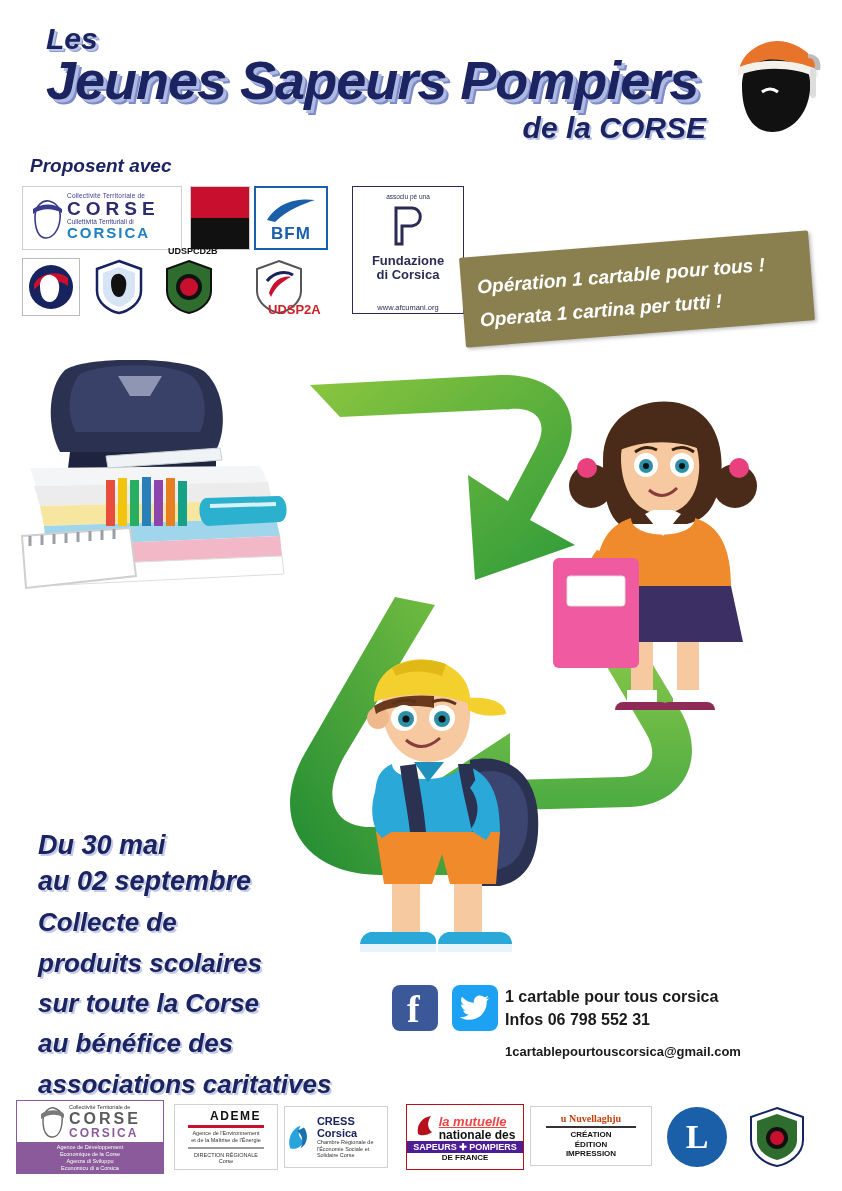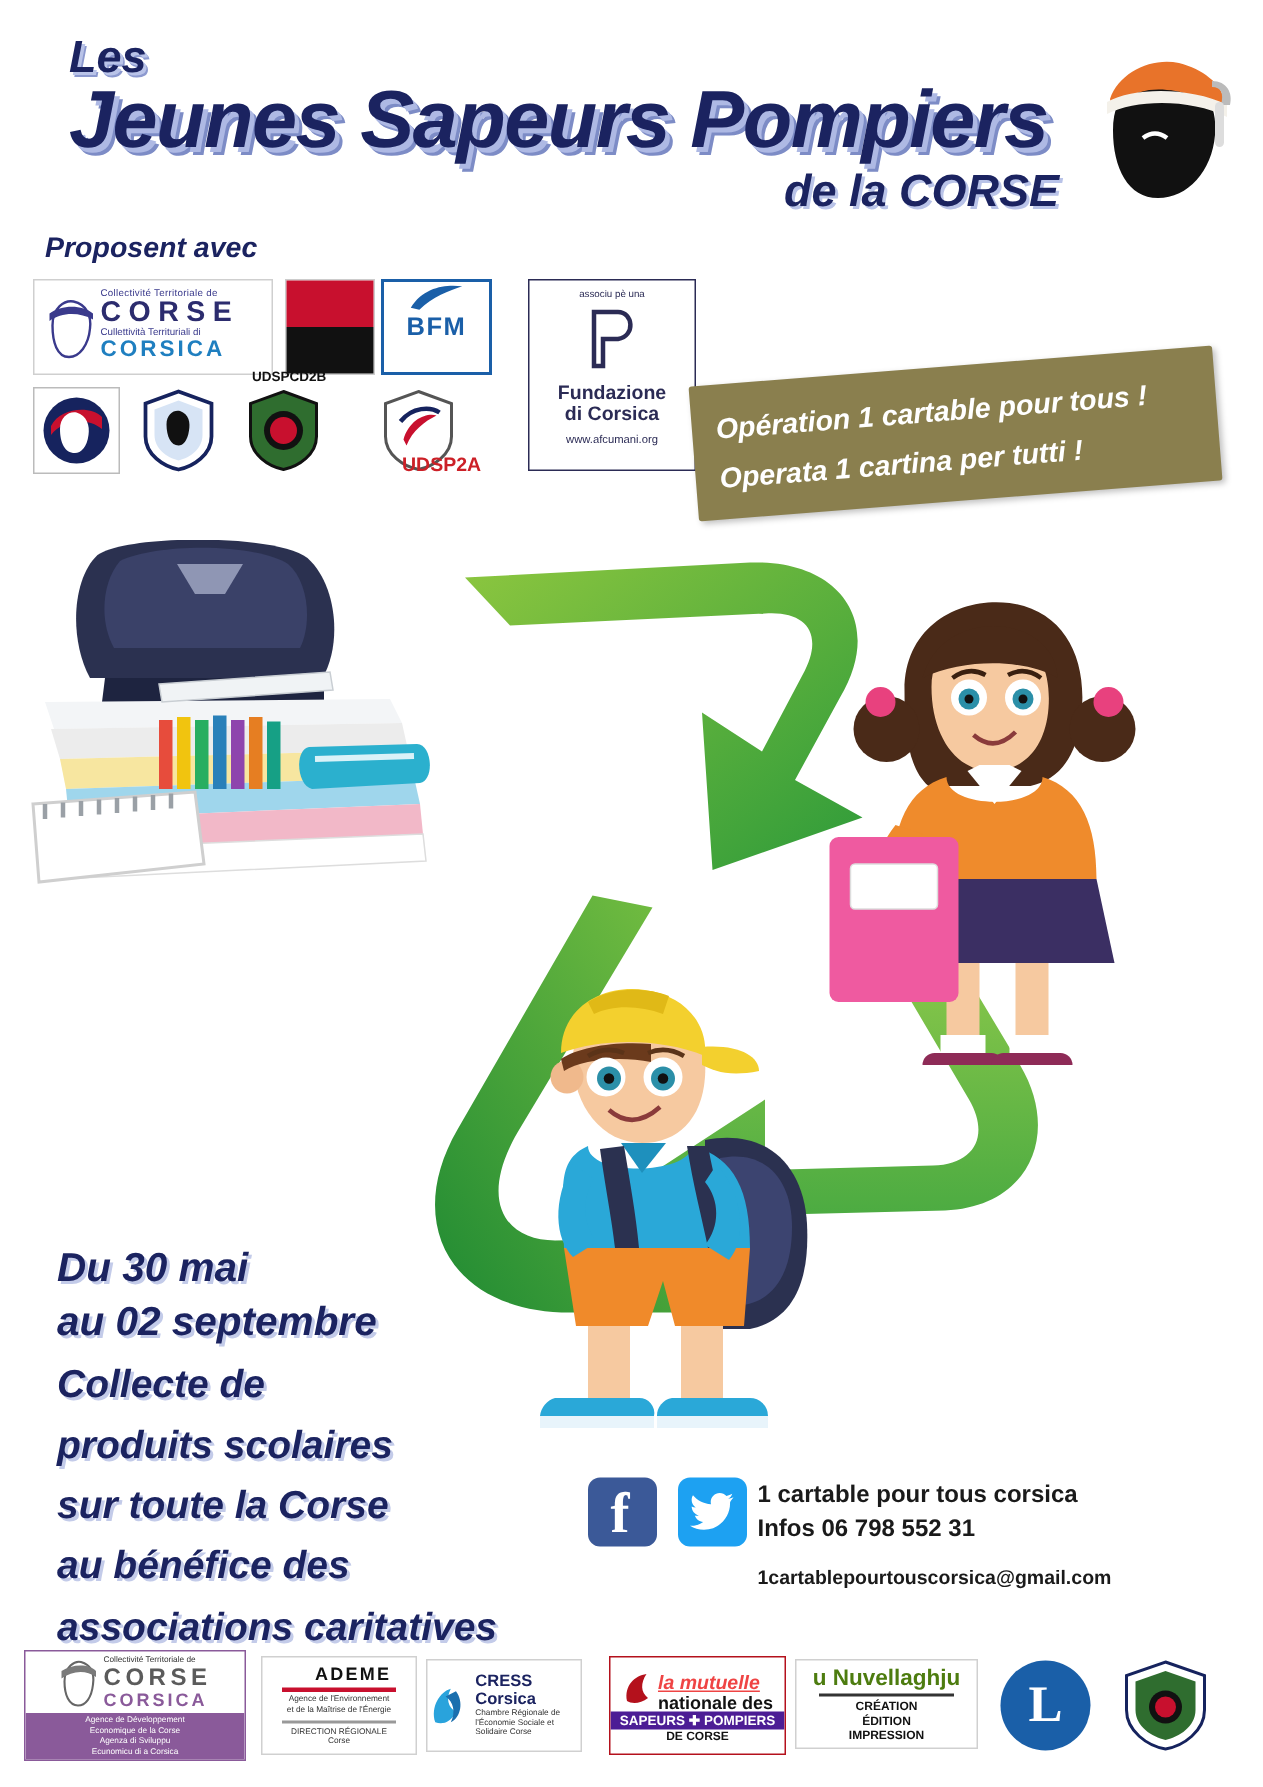--- a/index.html
+++ b/index.html
@@ -69,31 +69,31 @@
 
   .flag-box { position: absolute; left: 168px; top: 0; width: 60px; height: 64px; border: 1px solid #ccc; }
   .flag-red { width: 100%; height: 50%; background: #c8102e; }
   .flag-blk { width: 100%; height: 50%; background: #111; }
 
   .bfm-box {
     position: absolute; left: 232px; top: 0; width: 74px; height: 64px;
     border: 2px solid #1a5fa8; background: #fff;
     display: flex; flex-direction: column; align-items: center; justify-content: flex-end;
   }
-  .bfm-label { font-size: 17px; font-weight: bold; color: #1a5fa8; letter-spacing: 1px; padding-bottom: 20px;}
+  .bfm-label { font-size: 17px; font-weight: bold; color: #1a5fa8; letter-spacing: 1px; padding-bottom: 4px;}
   .bfm-swoosh { width: 52px; height: 28px; }
 
   .fundazione {
     position: absolute; left: 330px; top: 0; width: 112px; height: 128px;
     border: 1px solid #2b2b55; padding: 6px 4px;
   }
   .fz-top { font-size: 6.5px; color: #2b2b55; }
   .fz-mark { width: 44px; height: 44px; margin: 4px auto 2px; }
   .fz-name { font-size: 13px; font-weight: bold; color: #2b2b55; line-height: 1.1; }
-  .fz-url { font-size: 7.5px; color: #2b2b55; margin-top: 4px; }
+  .fz-url { font-size: 7.5px; color: #2b2b55; margin-top: 20px; }
 
   
   .logos-badges { position: absolute; left: 22px; top: 258px; }
   .badge {
     position: absolute; width: 58px; height: 58px;
     border: 1px solid #bbb; background: #fff;
     display: flex; align-items: center; justify-content: center;
   }
   .b1 { left: 0;   top: 0; }
   .b2 { left: 68px; top: 0; border: none;}
@@ -180,21 +180,21 @@
   .adec-corse { font-size: 16px; font-weight: bold; color:#5b5b5b; letter-spacing: 3px; line-height:1;}
   .adec-corsica { font-size: 12px; font-weight: bold; color:#8a5a9a; letter-spacing: 2px; line-height:1.1;}
   .adec-band { background:#8a5a9a; color:#fff; width:100%; font-size:5.5px; padding:2px 2px; line-height:1.3;}
 
   .ademe-name { font-size: 12px; font-weight: bold; color:#111; letter-spacing: 1.5px; margin-left: 19px;}
   .cress-name { font-size: 11px; font-weight: bold; color:#1b2360;}
   .mut-top { font-size: 13px; font-style: italic; font-weight: bold; color:#ef4444;text-decoration:underline;}
   .mut-mid { font-size: 12px; font-weight: bold; color:#111; line-height:1;}
   .mut-band { background:#4c1d95; color:#fff; font-size:9px; font-weight:bold; width:100%; padding:1px 0;}
   .mut-bottom { font-size: 8px; font-weight: bold; color:#111;}
-  .nuv-name { font-size: 15px; font-weight: bold; color:#4d7c0f; font-family:Liberation Sans, sans-serif;}
+  .nuv-name { font-size: 10px; font-weight: bold; color:#c2410c; font-family:Liberation Serif, serif;}
   .nuv-sub { font-size: 8px; font-weight: bold; color:#111; line-height:1.2;}
   .lp-circle { width: 60px; height: 60px; border-radius: 50%; background:#1a5fa8; color:#fff;
                display:flex; align-items:center; justify-content:center;
                font-family:"Liberation Serif", serif; font-size: 34px; font-weight: bold;}
 </style>
 </head>
 <body>
 
 <div id="poster">
 
@@ -520,21 +520,21 @@
       <div style="display:flex;align-items:flex-start;gap:4px;padding:2px 4px 0;">
         <svg width="20" height="24" viewBox="0 0 20 24">
           <path d="M3 20 C1 10 8 3 16 2 C12 8 12 14 17 18 C12 22 6 22 3 20 Z" fill="#b4111c"></path>
         </svg>
         <div style="text-align:left">
           <div class="mut-top">la mutuelle</div>
           <div class="mut-mid">nationale des</div>
         </div>
       </div>
       <div class="mut-band">SAPEURS ✚ POMPIERS</div>
-      <div class="mut-bottom">DE CORSE</div>
+      <div class="mut-bottom">DE FRANCE</div>
     </div>
 
     <div class="f-logo fl-nuv">
       <div class="nuv-name">u Nuvellaghju</div>
       <div style="width:90px;height:2px;background:#333;margin:2px 0"></div>
       <div class="nuv-sub">CRÉATION</div>
       <div class="nuv-sub">ÉDITION</div>
       <div class="nuv-sub">IMPRESSION</div>
     </div>
 

